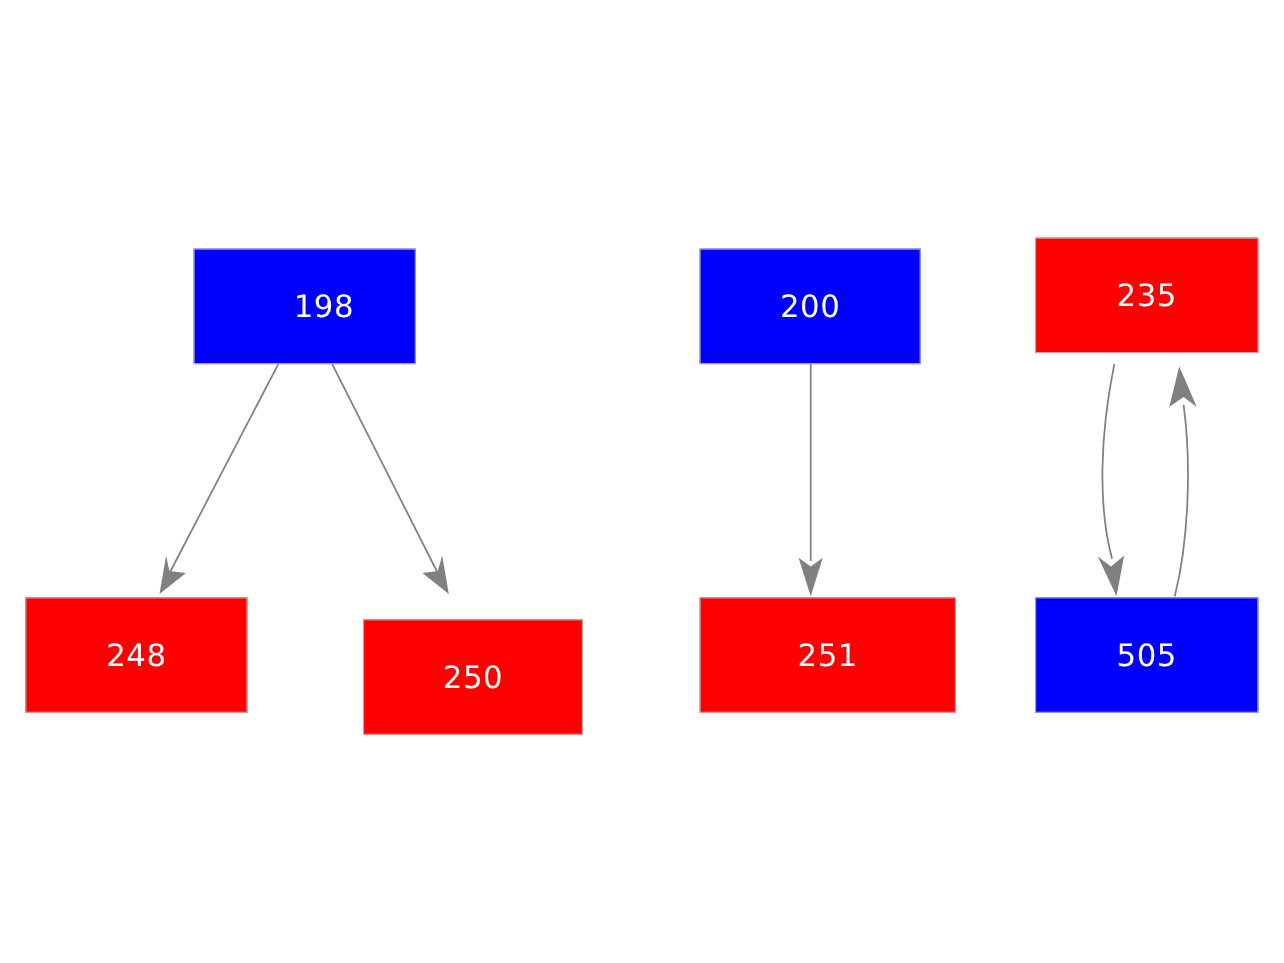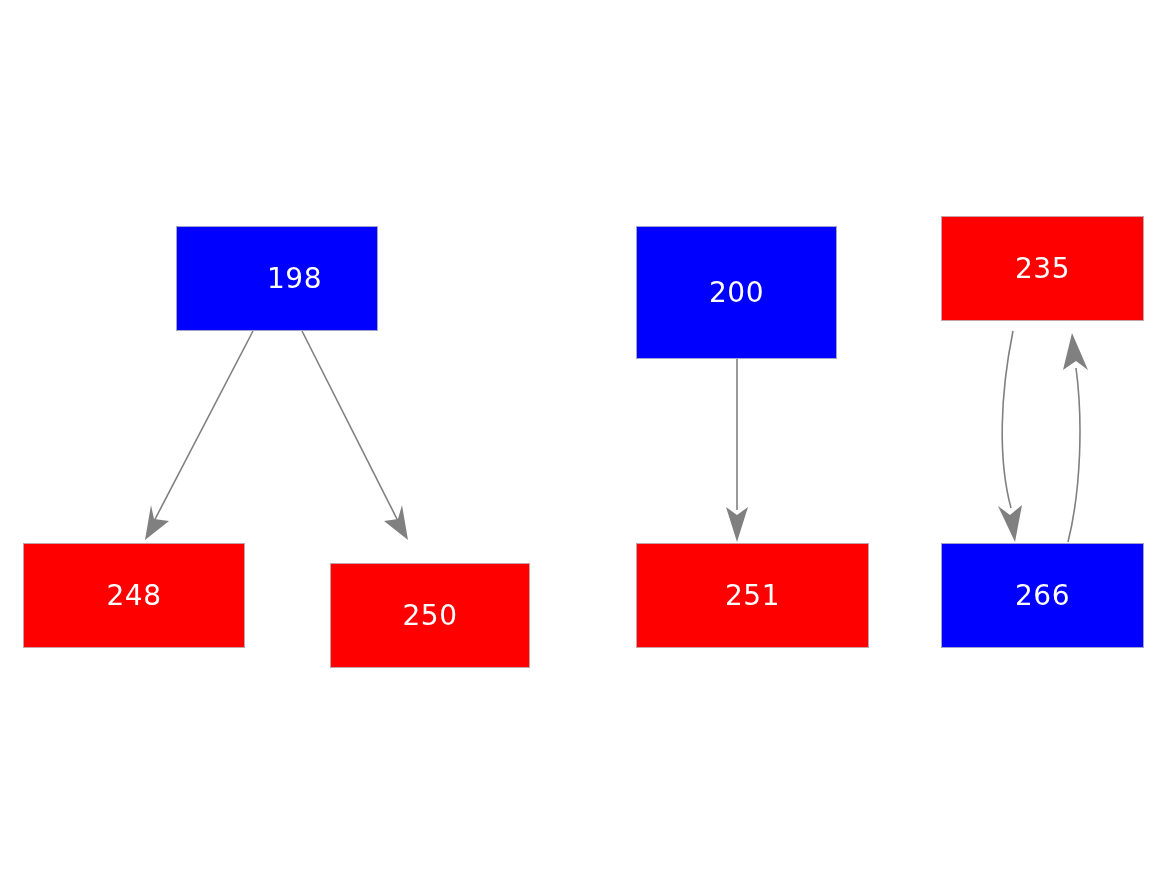--- a/index.html
+++ b/index.html
@@ -83,37 +83,37 @@
     <g>
       <path class="edge-path" d="M 1068,542 C 1081,490 1083,420 1076,368"></path>
       <path class="edge-head" d="M 1072,333 L 1063,370 L 1076,361 L 1088,370 Z"></path>
     </g>
   </svg>
 
   <div class="node" style="left:176px; top:226px; width:202px; height:105px; background:#0000ff;padding-left:35px;">
     <span class="node-label">198</span>
   </div>
 
-  <div class="node" style="left:23px; top:543px; width:222px; height:105px; background:#ff0000;">
+  <div class="node" style="left:23px; top:543px; width:202px; height:105px; background:#ff0000;">
     <span class="node-label">248</span>
   </div>
 
   <div class="node" style="left:330px; top:543px; width:200px; height:105px; background:#ff0000;margin-top:20px;">
     <span class="node-label">250</span>
   </div>
 
-  <div class="node" style="left:636px; top:226px; width:201px; height:133px; background:#0000ff;">
+  <div class="node" style="left:636px; top:226px; width:201px; height:105px; background:#0000ff;">
     <span class="node-label">200</span>
   </div>
 
   <div class="node" style="left:636px; top:543px; width:233px; height:105px; background:#ff0000;">
     <span class="node-label">251</span>
   </div>
 
   <div class="node" style="left:941px; top:216px; width:203px; height:105px; background:#ff0000;">
     <span class="node-label">235</span>
   </div>
 
   <div class="node" style="left:941px; top:543px; width:203px; height:105px; background:#0000ff;">
-    <span class="node-label">266</span>
+    <span class="node-label">505</span>
   </div>
 
 </div>
 
 </body></html>

